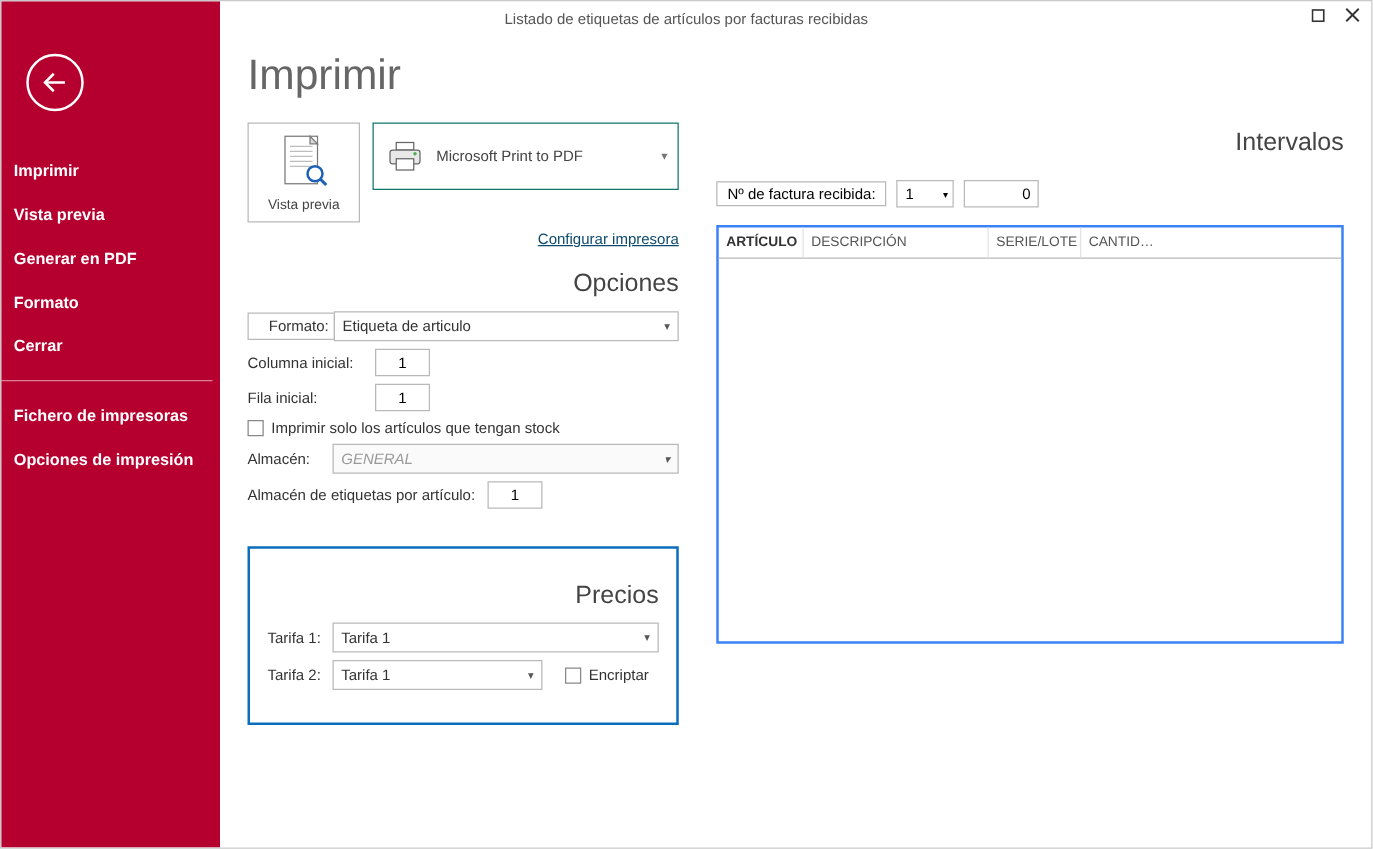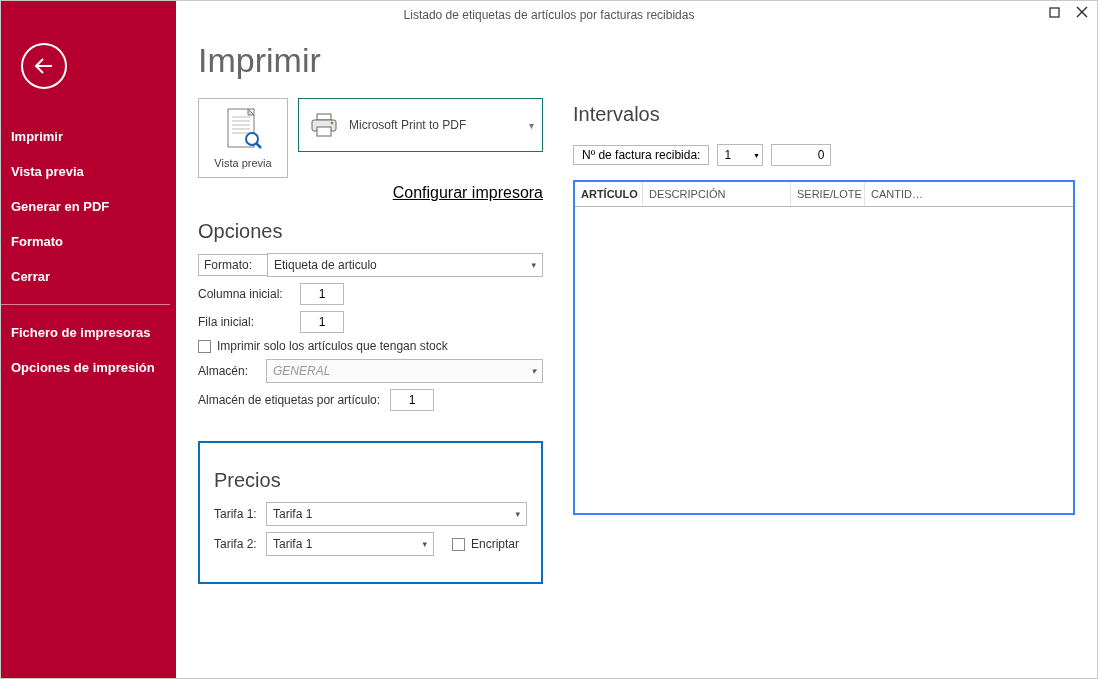--- a/index.html
+++ b/index.html
@@ -15,33 +15,33 @@
   .back-circle { width:46px; height:46px; border:2px solid #fff; border-radius:50%; margin:20px 0 30px 20px; display:flex; align-items:center; justify-content:center; cursor:pointer; }
   .back-circle svg { stroke:#fff; fill:none; }
   .side-item { font-size:13px; padding:10px 10px; cursor:pointer; font-weight:600; }
   .side-sep { border-top:1px solid rgba(255,255,255,0.5); margin:10px 6px 10px 0; }
 
   .main { position:absolute; left:175px; top:28px; right:0; bottom:0; padding:12px 22px 0 22px; display:flex; gap:30px; }
   .col-left { width:345px; }
   .col-right { flex:1; }
 
   h1.print { font-weight:300; font-size:34px; color:#666; margin:0 0 18px 0; }
-  h2.section { font-weight:400; font-size:20px; color:#444; margin:0 0 10px 0; }
+  h2.section { font-weight:400; font-size:20px; color:#444; margin:0 0 10px 0;text-align:right; }
 
   .print-row { display:flex; gap:10px; margin-bottom:6px; }
   .vista-box { width:90px; height:80px; border:1px solid #b9b9b9; display:flex; flex-direction:column; align-items:center; justify-content:center; font-size:11px; color:#444; cursor:pointer; }
   .vista-box .doc-icon { margin-bottom:4px; }
   .printer-box { flex:1; height:54px; border:1px solid #0f766e; display:flex; align-items:center; padding:0 10px; font-size:12px; color:#444; position:relative; cursor:pointer; }
   .printer-box .chev { position:absolute; right:8px; font-size:10px; color:#777; }
   .printer-box .p-icon { margin-right:10px; display:flex; align-items:center; }
-  .config-link { text-align:right; font-size:16px; color:#000000; text-decoration:underline; cursor:pointer; margin-bottom:18px; }
+  .config-link { text-align:right; font-size:12px; color:#0c4a6e; text-decoration:underline; cursor:pointer; margin-bottom:18px; }
 
   .form-row { display:flex; align-items:center; margin-bottom:6px; font-size:12px; color:#333; }
   .form-row label { display:inline-block; }
-  .form-row .lbl-box { border:1px solid #b9b9b9; background:#fff; padding:3px 5px; font-size:12px; }
+  .form-row .lbl-box { border:1px solid #b9b9b9; background:#fff; padding:3px 16px; font-size:12px; }
   .combo { border:1px solid #b9b9b9; background:#fff; height:24px; display:flex; align-items:center; padding:0 6px; font-size:12px; position:relative; cursor:pointer; }
   .combo .chev { position:absolute; right:6px; font-size:9px; color:#555; }
   .combo.disabled { color:#999; background:#fafafa;font-style:italic; }
   .num-input { border:1px solid #b9b9b9; width:44px; height:22px; text-align:center; font-size:12px; }
   .checkbox { width:13px; height:13px; border:1px solid #888; margin-right:6px; display:inline-block; vertical-align:middle; }
 
   .precios-box { border:2px solid #0a6ebd; padding:14px 14px 20px 14px; margin-top:30px; }
   .precios-box h2 { margin-top:12px; }
 
   .intervalos h2 { margin-top:62px; }

